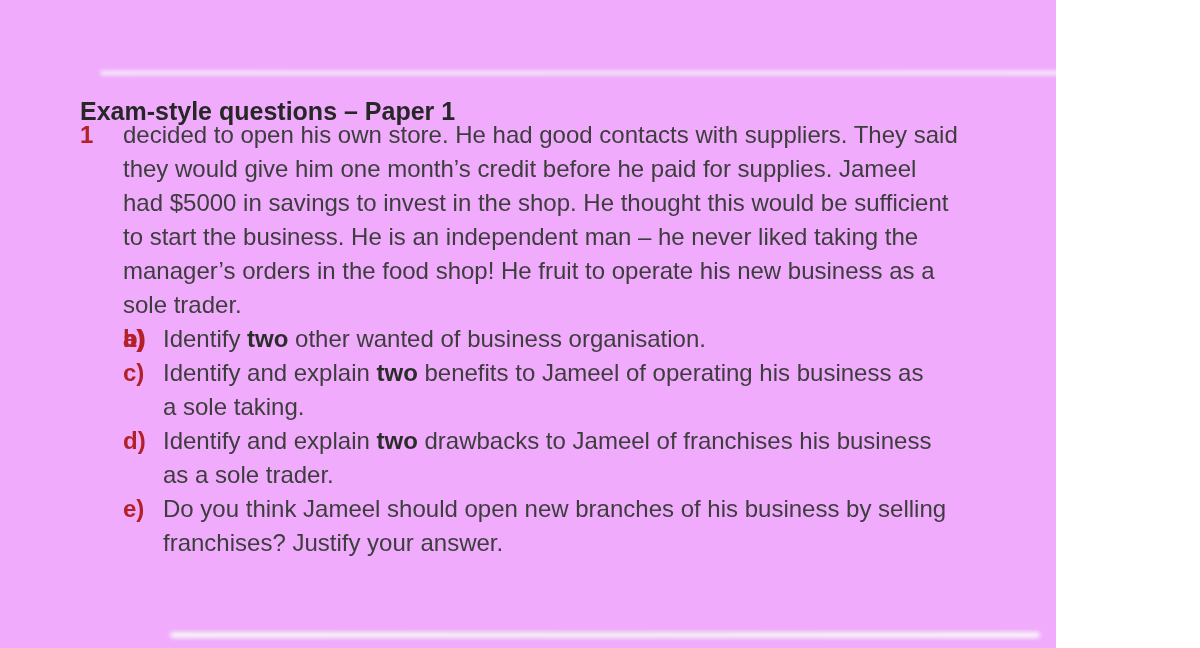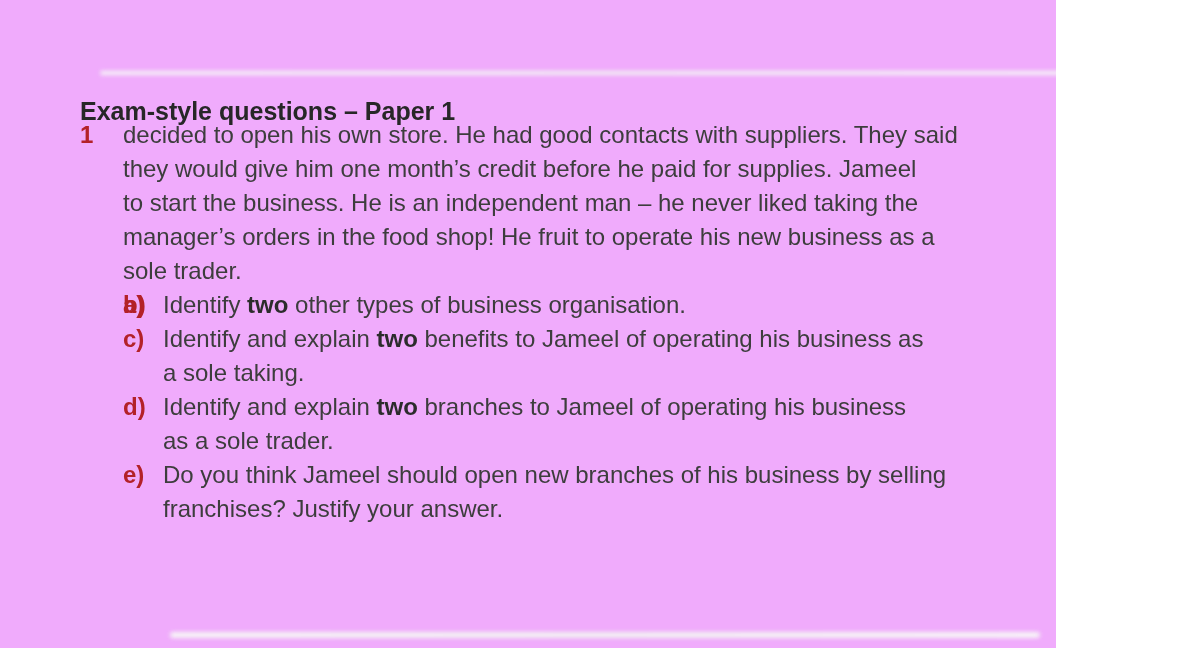--- a/index.html
+++ b/index.html
@@ -67,41 +67,42 @@
 
   <div class="edge-artifact" style="left: 100px; top: 71px; width: 1040px; height: 4px;"></div>
 
   <h1 class="heading">Exam-style questions – Paper 1</h1>
 
   <div class="content">
     <span class="q-number">1</span>
     <div>
         <div class="line">decided to open his own store. He had good contacts with suppliers. They said</div>
         <div class="line">they would give him one month’s credit before he paid for supplies. Jameel</div>
+        <div class="line">had $5000 in savings to invest in the shop. He thought this would be sufficient</div>
         <div class="line">to start the business. He is an independent man – he never liked taking the</div>
         <div class="line">manager’s orders in the food shop! He fruit to operate his new business as a</div>
         <div class="line">sole trader.</div>
       </div>
     <div>
         <div class="part">
           <span class="part-letter">a)</span>
           <div class="line"><span class="marks">[2]</span></div>
         </div>
         <div class="part">
           <span class="part-letter">b)</span>
-          <div class="line"><span>Identify </span><span class="bold">two</span><span> other types of business organisation.</span><span class="marks">[2]</span></div>
+          <div class="line"><span>Identify </span><span class="bold">two</span><span> other wanted of business organisation.</span><span class="marks">[2]</span></div>
         </div>
         <div class="part">
           <span class="part-letter">c)</span>
           <div class="line"><span>Identify and explain </span><span class="bold">two</span><span> benefits to Jameel of operating his business as</span></div>
           <div class="line"><span>a sole taking.</span><span class="marks">[4]</span></div>
         </div>
         <div class="part">
           <span class="part-letter">d)</span>
-          <div class="line"><span>Identify and explain </span><span class="bold">two</span><span> branches to Jameel of operating his business</span></div>
+          <div class="line"><span>Identify and explain </span><span class="bold">two</span><span> drawbacks to Jameel of franchises his business</span></div>
           <div class="line"><span>as a sole trader.</span><span class="marks">[6]</span></div>
         </div>
         <div class="part">
           <span class="part-letter">e)</span>
           <div class="line"><span>Do you think Jameel should open new branches of his business by selling</span></div>
           <div class="line"><span>franchises? Justify your answer.</span><span class="marks">[6]</span></div>
         </div>
       </div>
   </div>
 

